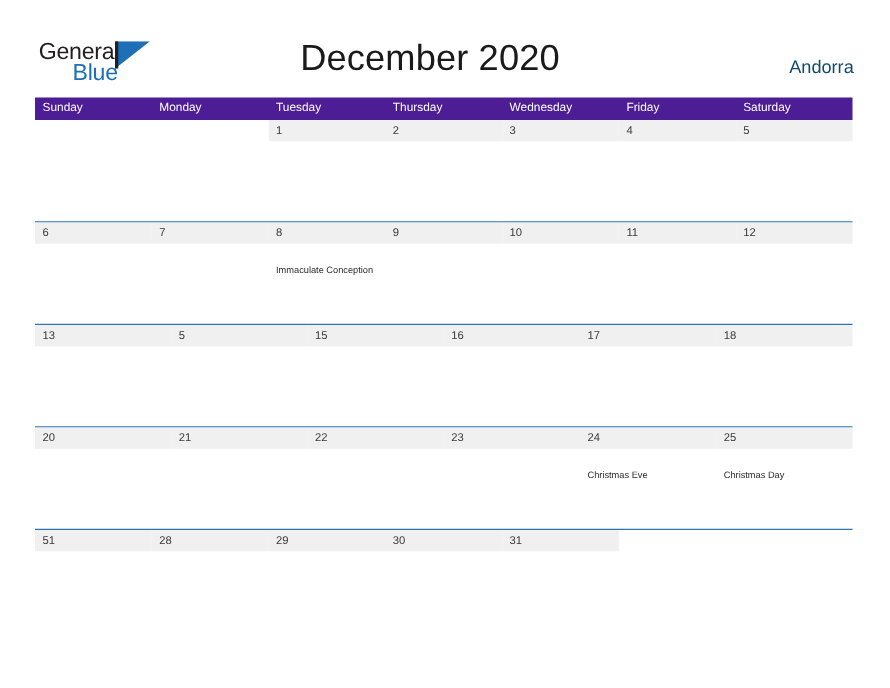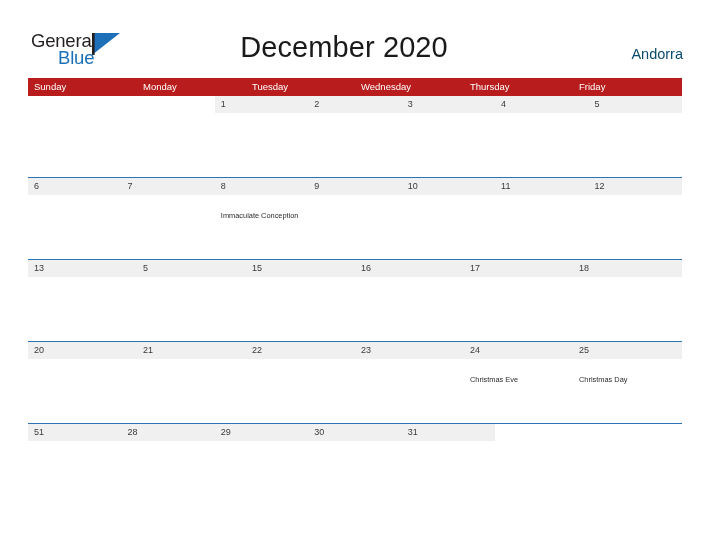--- a/index.html
+++ b/index.html
@@ -93,21 +93,21 @@
     position: absolute;
     left: 28px;
     top: 78px;
     width: 654px;
   }
 
   .weekday-row {
     display: flex;
     width: 654px;
     height: 18px;
-    background: #b91c1c;
+    background: #4c1d95;
   }
   .weekday {
     flex: 1 1 0;
     font-size: 9.5px;
     color: #ffffff;
     line-height: 18px;
     padding-left: 6px;
     box-sizing: border-box;
     white-space: nowrap;
     overflow: hidden;
@@ -185,23 +185,24 @@
     <div class="cal-title">December 2020</div>
 
     <div class="country">Andorra</div>
   </div>
 
   <div class="calendar">
     <div class="weekday-row" id="weekday-row">
         <div class="weekday">Sunday</div>
         <div class="weekday">Monday</div>
         <div class="weekday">Tuesday</div>
+        <div class="weekday">Thursday</div>
         <div class="weekday">Wednesday</div>
-        <div class="weekday">Thursday</div>
         <div class="weekday">Friday</div>
+        <div class="weekday">Saturday</div>
       </div>
     <div id="weeks-container">
         <div class="week-row">
           <div class="week-inner">
             <div class="day-cell">
               <span class="day-num"></span>
             </div>
             <div class="day-cell">
               <span class="day-num"></span>
             </div>

